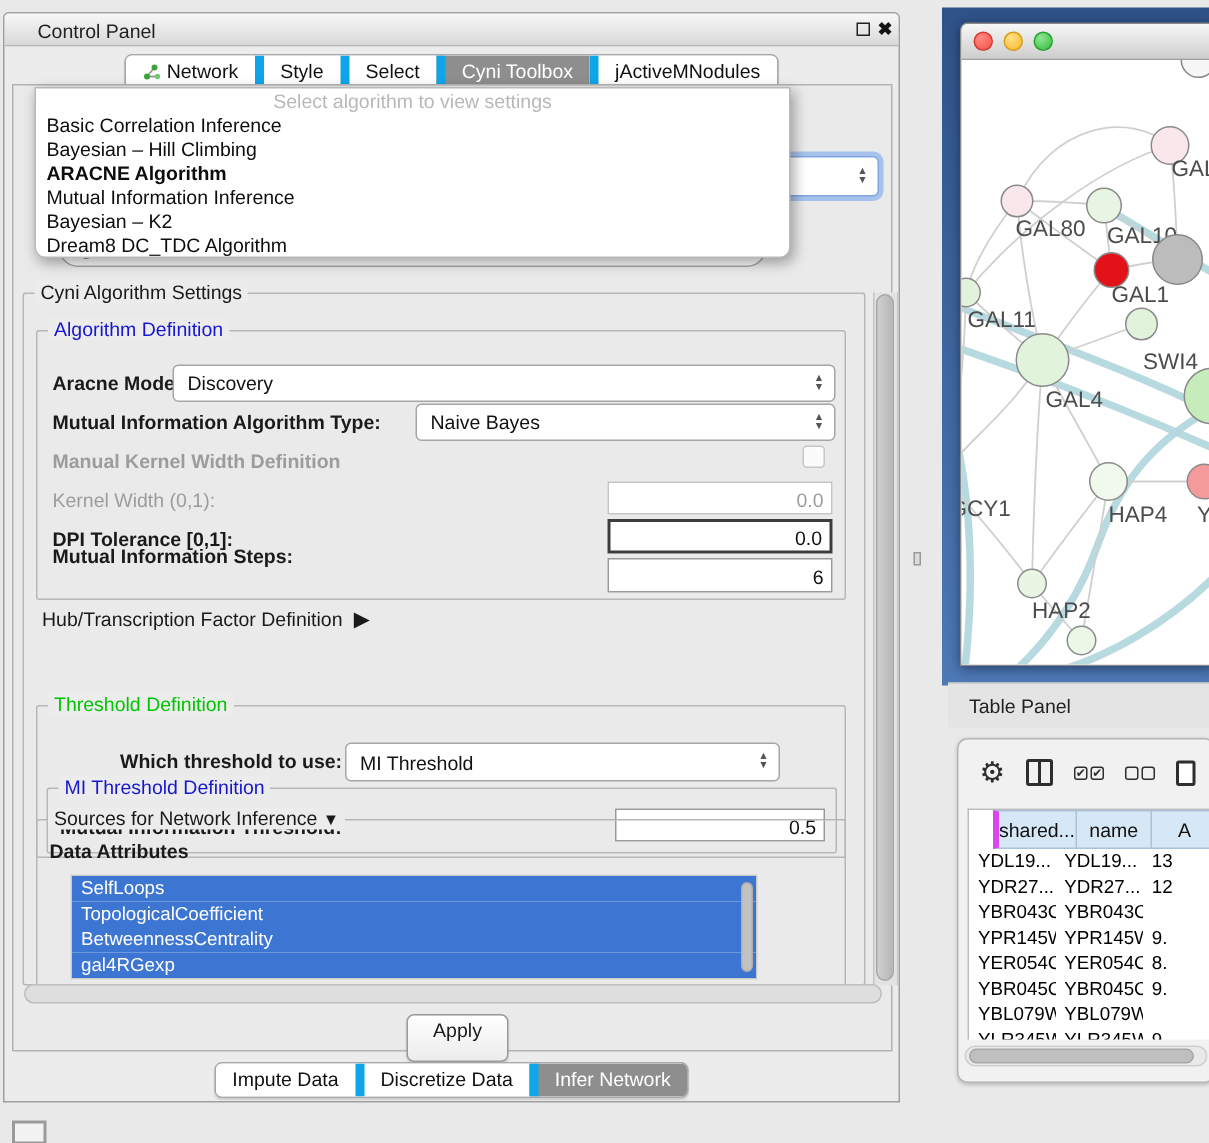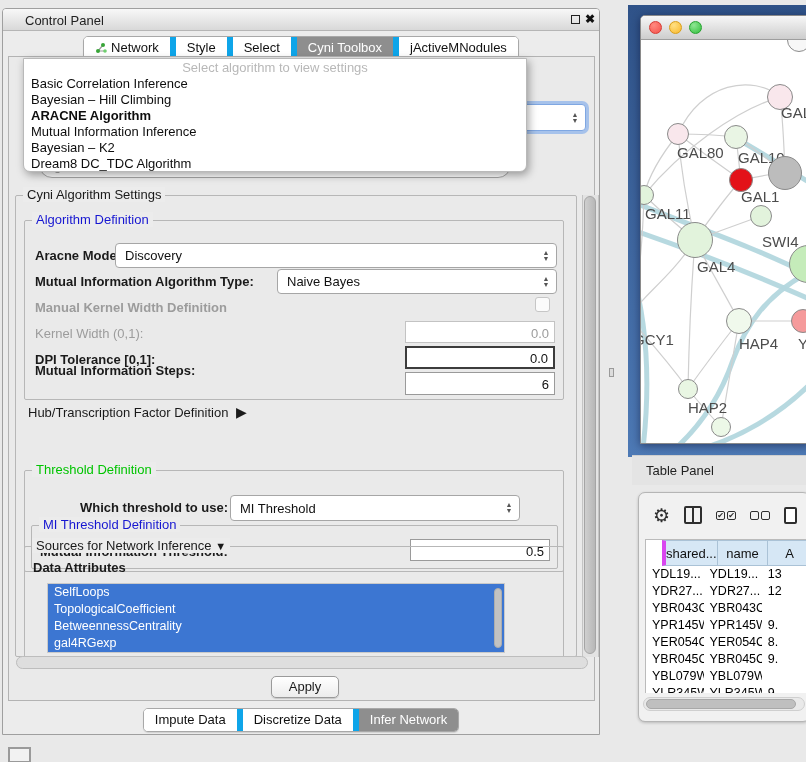--- a/index.html
+++ b/index.html
@@ -63,21 +63,21 @@
   .list-vthumb { position:absolute; right:2px; top:4px; width:8px; height:60px; border-radius:4px;
                  background:#c2c2c2; border:1px solid #adadad; }
 
   .vscroll { position:absolute; left:579px; top:186px; width:17px; height:462px; background:#e3e3e3;
              border-left:1px solid #c4c4c4; border-right:1px solid #c4c4c4; }
   .vscroll .thumb { position:absolute; left:1px; top:1px; width:12px; height:458px; border-radius:6px;
              background:linear-gradient(90deg,#cfcfcf,#b7b7b7); border:1px solid #a5a5a5; }
   .hscroll-pill { position:absolute; left:13px; top:647px; width:572px; height:13px; border-radius:7px;
              background:#dedede; border:1px solid #bdbdbd; z-index:2; }
 
-  .apply-btn { position:absolute; left:268px; top:667px; width:68px; height:22px; border:1px solid #9a9a9a;
+  .apply-btn { position:absolute; left:268px; top:667px; width:68px; height:32px; border:1px solid #9a9a9a;
              border-radius:5px; background:linear-gradient(#ffffff,#ececec); font-size:13px;
              text-align:center; line-height:20px; box-shadow:0 1px 1px rgba(0,0,0,.15); }
 
   .inner-wrap { position:absolute; left:5px; top:47px; width:587px; height:645px;
              border:1px solid #b3b3b3; background:#eaeaea; }
 
   
   .net-frame { position:absolute; left:628px; top:5px; width:178px; height:452px;
              background:linear-gradient(#2f5288,#4d79b5); }
   .net-window { position:absolute; left:640px; top:15px; width:170px; height:429px;

